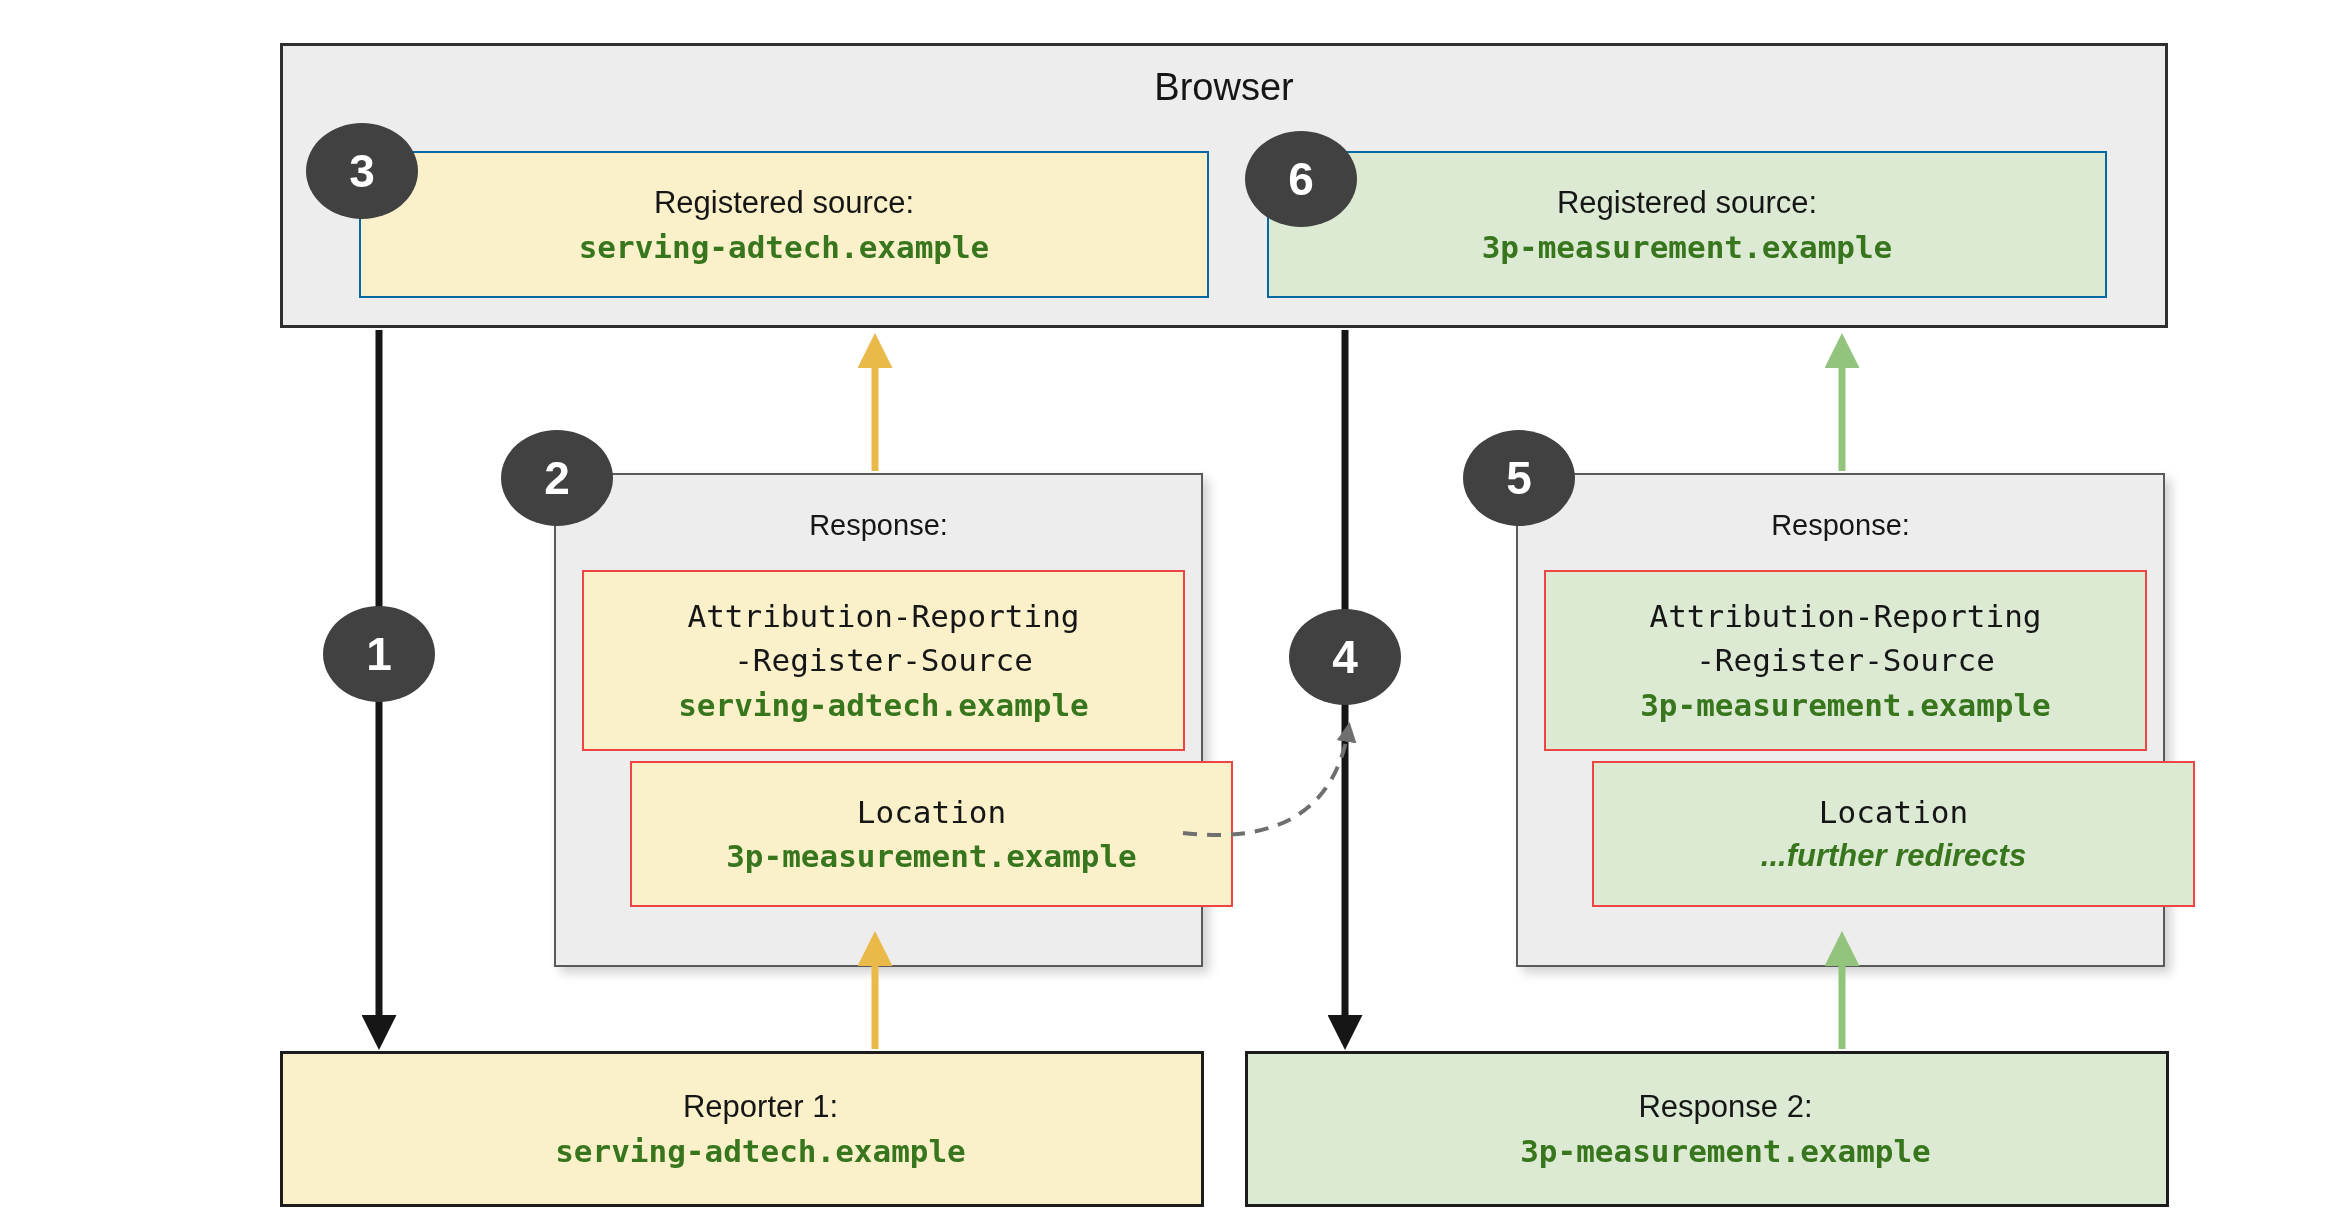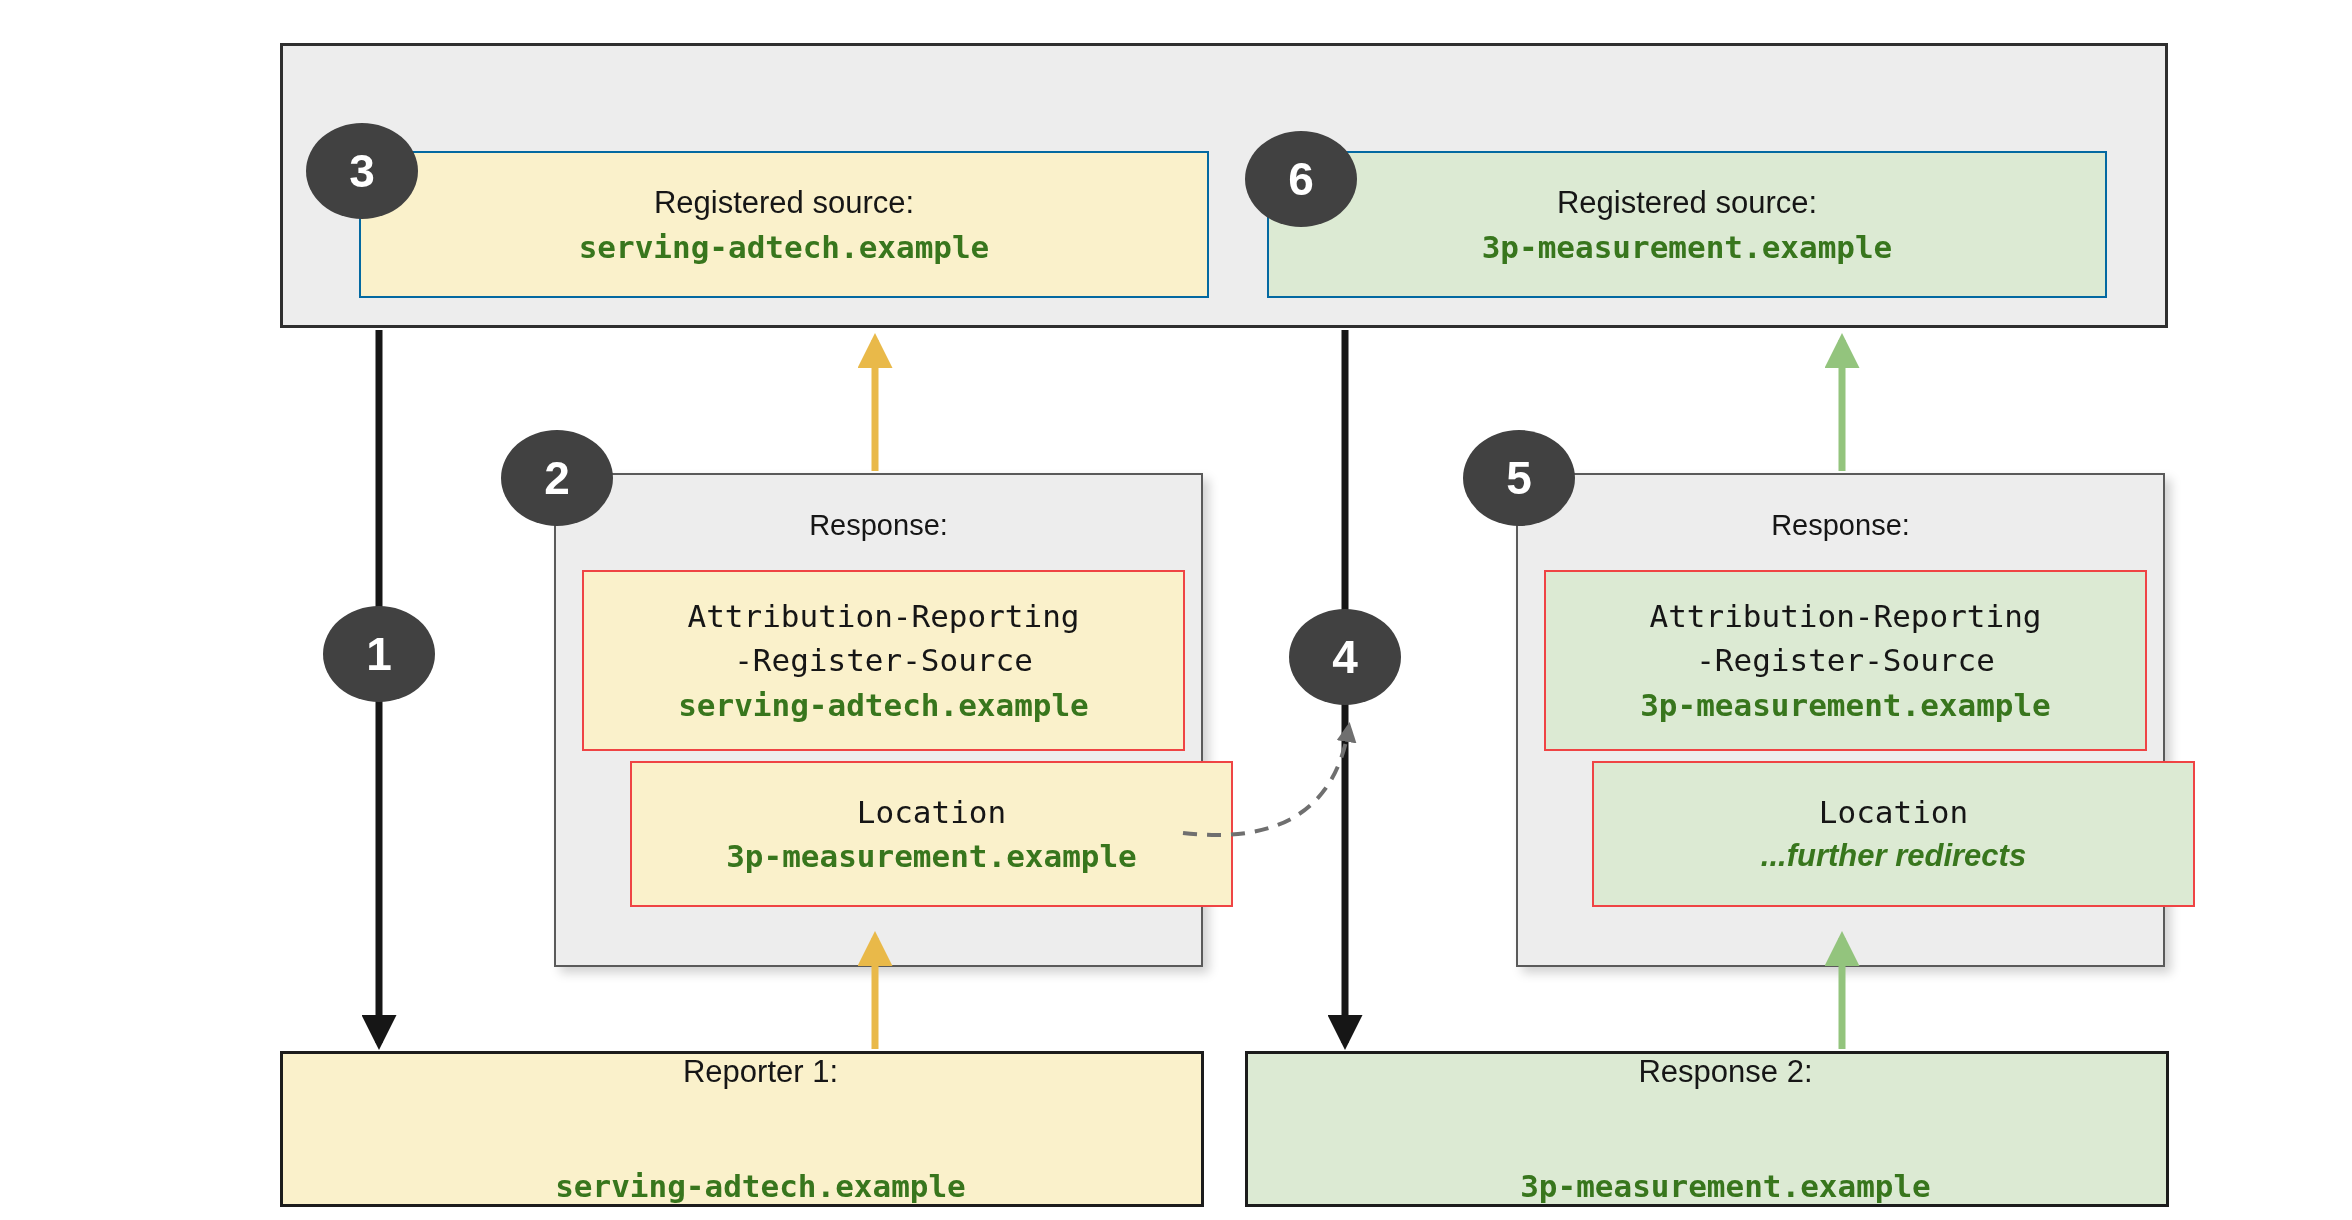--- a/index.html
+++ b/index.html
@@ -34,21 +34,21 @@
   .inner-b{top:286px;height:142px;margin-left:48px;}
   .inner-yellow{background:var(--yellow-fill,#FAF1CB);}
   .inner-green{background:var(--green-fill,#DCEAD3);}
 
   .code-line{font-family:"DejaVu Sans Mono",monospace;font-size:31px;line-height:1.42;color:#161616;}
   .code-domain{font-family:"DejaVu Sans Mono",monospace;font-weight:bold;font-size:31px;line-height:1.42;color:var(--green-text,#38761D);}
   .redirects{font-family:"Liberation Sans",sans-serif;font-style:italic;font-weight:bold;font-size:31px;line-height:1.42;color:var(--green-text,#38761D);}
 
   
   .reporter{top:1051px;width:924px;height:156px;border:3px solid #1c1c1c;
-            display:flex;flex-direction:column;justify-content:space-between;align-items:center;gap:8px;padding-left:37px;}
+            display:flex;flex-direction:column;justify-content:center;align-items:center;gap:8px;padding-left:37px;}
   .reporter-left{left:280px;background:var(--yellow-fill,#FAF1CB);}
   .reporter-right{left:1245px;background:var(--green-fill,#DCEAD3);}
 
   
   .circle{position:absolute;width:112px;height:96px;border-radius:50%;background:var(--circle-fill,#414141);
           color:#ffffff;display:flex;align-items:center;justify-content:center;
           font-size:46px;font-weight:bold;z-index:30;}
 
   svg.arrows{position:absolute;left:0;top:0;z-index:20;pointer-events:none;}
 </style>
@@ -79,20 +79,21 @@
     <line x1="875" y1="471" x2="875" y2="340" stroke="#E9B949" stroke-width="7" marker-end="url(#ah-yellow)"></line>
     <line x1="875" y1="1049" x2="875" y2="938" stroke="#E9B949" stroke-width="7" marker-end="url(#ah-yellow)"></line>
 
     <line x1="1842" y1="471" x2="1842" y2="340" stroke="#93C47D" stroke-width="7" marker-end="url(#ah-green)"></line>
     <line x1="1842" y1="1049" x2="1842" y2="938" stroke="#93C47D" stroke-width="7" marker-end="url(#ah-green)"></line>
 
     <path d="M 1183 833 Q 1330 850 1349 726" fill="none" stroke="#6f6f6f" stroke-width="4" stroke-dasharray="14 10" marker-end="url(#ah-gray)"></path>
   </svg>
 
   <div class="box browser">
+    <div class="browser-title">Browser</div>
 
     <div class="box src src-left">
       <div class="label">Registered source:</div>
       <div class="domain">serving-adtech.example</div>
     </div>
 
     <div class="box src src-right">
       <div class="label">Registered source:</div>
       <div class="domain">3p-measurement.example</div>
     </div>

